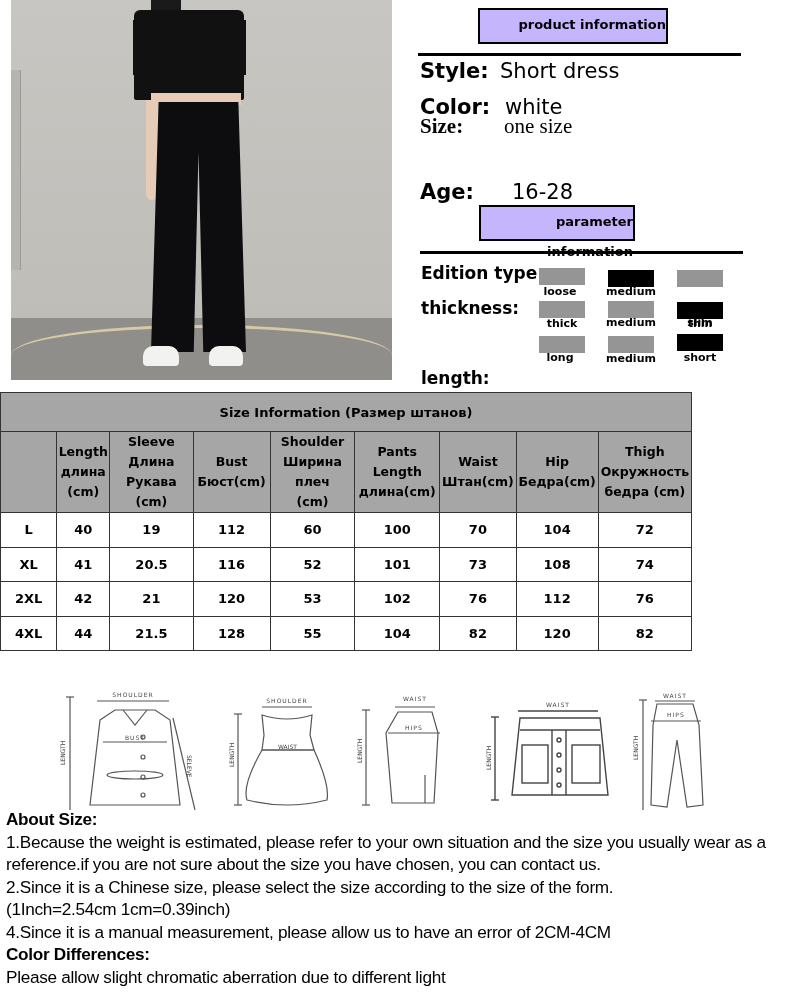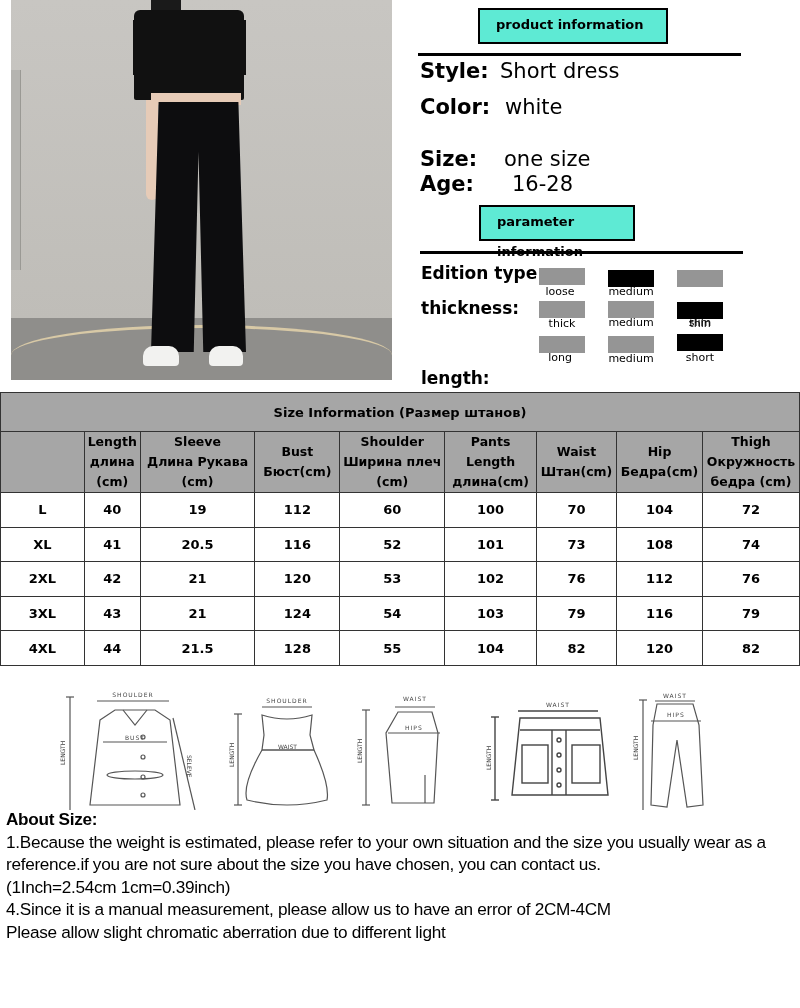--- a/index.html
+++ b/index.html
@@ -16,33 +16,33 @@
   .photo .sleeve-r { position: absolute; left: 210px; top: 20px; width: 25px; height: 55px; background: #111; }
   .photo .skin { position: absolute; left: 140px; top: 93px; width: 90px; height: 12px; background: #e6cbb7; }
   .photo .arm-l { position: absolute; left: 135px; top: 70px; width: 12px; height: 130px; background: #e6cbb7; border-radius: 6px; }
   .photo .arm-r { position: absolute; left: 215px; top: 70px; width: 12px; height: 60px; background: #e6cbb7; border-radius: 6px; }
   .photo .pants { position: absolute; left: 140px; top: 102px; width: 95px; height: 250px; background: #0d0d0f; clip-path: polygon(8% 0, 92% 0, 100% 100%, 55% 100%, 50% 20%, 45% 100%, 0 100%); }
   .photo .shoe-l { position: absolute; left: 132px; top: 346px; width: 36px; height: 20px; background: #f2f2f0; border-radius: 10px 10px 4px 4px; }
   .photo .shoe-r { position: absolute; left: 198px; top: 346px; width: 34px; height: 20px; background: #f2f2f0; border-radius: 10px 10px 4px 4px; }
   .photo .hair { position: absolute; left: 140px; top: 0; width: 30px; height: 14px; background: #1a1a1a; }
 
   
-  .box-title { position: absolute; border: 2px solid #000; background: #5eead4; font-family: "DejaVu Sans", sans-serif; font-weight: bold; font-size: 13px; text-align: left; line-height: 30px; padding-left: 16px; }
+  .box-title { position: absolute; border: 2px solid #000; background: #c4b5fd; font-family: "DejaVu Sans", sans-serif; font-weight: bold; font-size: 13px; text-align: right; line-height: 30px; padding-left: 16px; }
   .hr { position: absolute; height: 3px; background: #000; }
   .info-row { position: absolute; left: 420px; font-size: 21px; white-space: nowrap; }
   .info-row .k { font-weight: bold; display: inline-block; }
   .info-row .v { display: inline-block; }
 
   .param-label { position: absolute; left: 421px; font-size: 17px; font-weight: bold; white-space: nowrap; }
   .swatch { position: absolute; width: 46px; height: 17px; background: #959595; }
   .swatch.on { background: #000; }
-  .swatch-label { position: absolute; width: 60px; text-align: center; font-size: 11px; }
-
-  
-  table.size { position: absolute; left: 0; top: 392px; width: 800px; border-collapse: collapse; font-family: "DejaVu Sans", sans-serif; }
+  .swatch-label { position: absolute; width: 60px; text-align: center; font-size: 11px; font-weight: bold; }
+
+  
+  table.size { position: absolute; left: 0; top: 392px; width: 692px; border-collapse: collapse; font-family: "DejaVu Sans", sans-serif; }
   table.size td, table.size th { border: 1px solid #333; text-align: center; }
   table.size .title-row th { background: #a6a6a6; height: 39px; font-size: 13px; font-weight: bold; }
   table.size .head-row th { background: #a6a6a6; height: 61px; font-size: 12.5px; font-weight: bold; line-height: 20px; }
   table.size tbody td { height: 34.6px; font-size: 13px; font-weight: bold; background: #fff; }
 
   
   .diagram { position: absolute; top: 685px; height: 125px; }
   .diagram svg { width: 100%; height: 100%; }
 
   
@@ -71,24 +71,24 @@
 
 <div class="box-title" style="left:478px; top:8px; width:190px; height:36px;">product information</div>
 <div class="hr" style="left:418px; top:53px; width:323px;"></div>
 
 <div class="info-row" style="top:59px;">
   <span class="k" style="width:80px;">Style:</span><span class="v">Short dress</span>
 </div>
 <div class="info-row" style="top:95px;">
   <span class="k" style="width:85px;">Color:</span><span class="v">white</span>
 </div>
-<div class="info-row" style="top:147px;">
+<div class="info-row" style="top:114px;font-family:Liberation Serif, serif;">
   <span class="k" style="width:84px;">Size:</span><span class="v">one size</span>
 </div>
-<div class="info-row" style="top:172px;">
+<div class="info-row" style="top:180px;">
   <span class="k" style="width:92px;">Age:</span><span class="v">16-28</span>
 </div>
 
 <div class="box-title" style="left:479px; top:205px; width:156px; height:36px;">parameter information</div>
 <div class="hr" style="left:420px; top:251px; width:323px;"></div>
 
 <div class="param-label" style="top:263px;">Edition type:</div>
 <div class="param-label" style="top:298px;">thickness:</div>
 <div class="param-label" style="top:336px;margin-top:32px;">length:</div>
 
@@ -169,31 +169,20 @@
         <td>42</td>
         <td>21</td>
         <td>120</td>
         <td>53</td>
         <td>102</td>
         <td>76</td>
         <td>112</td>
         <td>76</td>
     </tr>
     <tr>
-      <td>3XL</td>
-        <td>43</td>
-        <td>21</td>
-        <td>124</td>
-        <td>54</td>
-        <td>103</td>
-        <td>79</td>
-        <td>116</td>
-        <td>79</td>
-    </tr>
-    <tr>
       <td>4XL</td>
         <td>44</td>
         <td>21.5</td>
         <td>128</td>
         <td>55</td>
         <td>104</td>
         <td>82</td>
         <td>120</td>
         <td>82</td>
     </tr>
@@ -291,16 +280,18 @@
     </g>
     <text x="50" y="13" font-size="6" text-anchor="middle" fill="#444" font-family="DejaVu Sans, sans-serif" letter-spacing="1">WAIST</text>
     <text x="42" y="32" font-size="6" fill="#444" font-family="DejaVu Sans, sans-serif" letter-spacing="1">HIPS</text>
     <text x="13" y="75" font-size="6" fill="#444" transform="rotate(-90 13 75)" font-family="DejaVu Sans, sans-serif">LENGTH</text>
   </svg>
 </div>
 
 <div class="notes">
   <div class="h">About Size:</div>
   <div>1.Because the weight is estimated, please refer to your own situation and the size you usually wear as a reference.if you are not sure about the size you have chosen, you can contact us.</div>
+  <div>2.Since it is a Chinese size, please select the size according to the size of the form.</div>
   <div>(1Inch=2.54cm 1cm=0.39inch)</div>
   <div>4.Since it is a manual measurement, please allow us to have an error of 2CM-4CM</div>
+  <div class="h">Color Differences:</div>
   <div>Please allow slight chromatic aberration due to different light</div>
 </div>
 
 </body></html>

